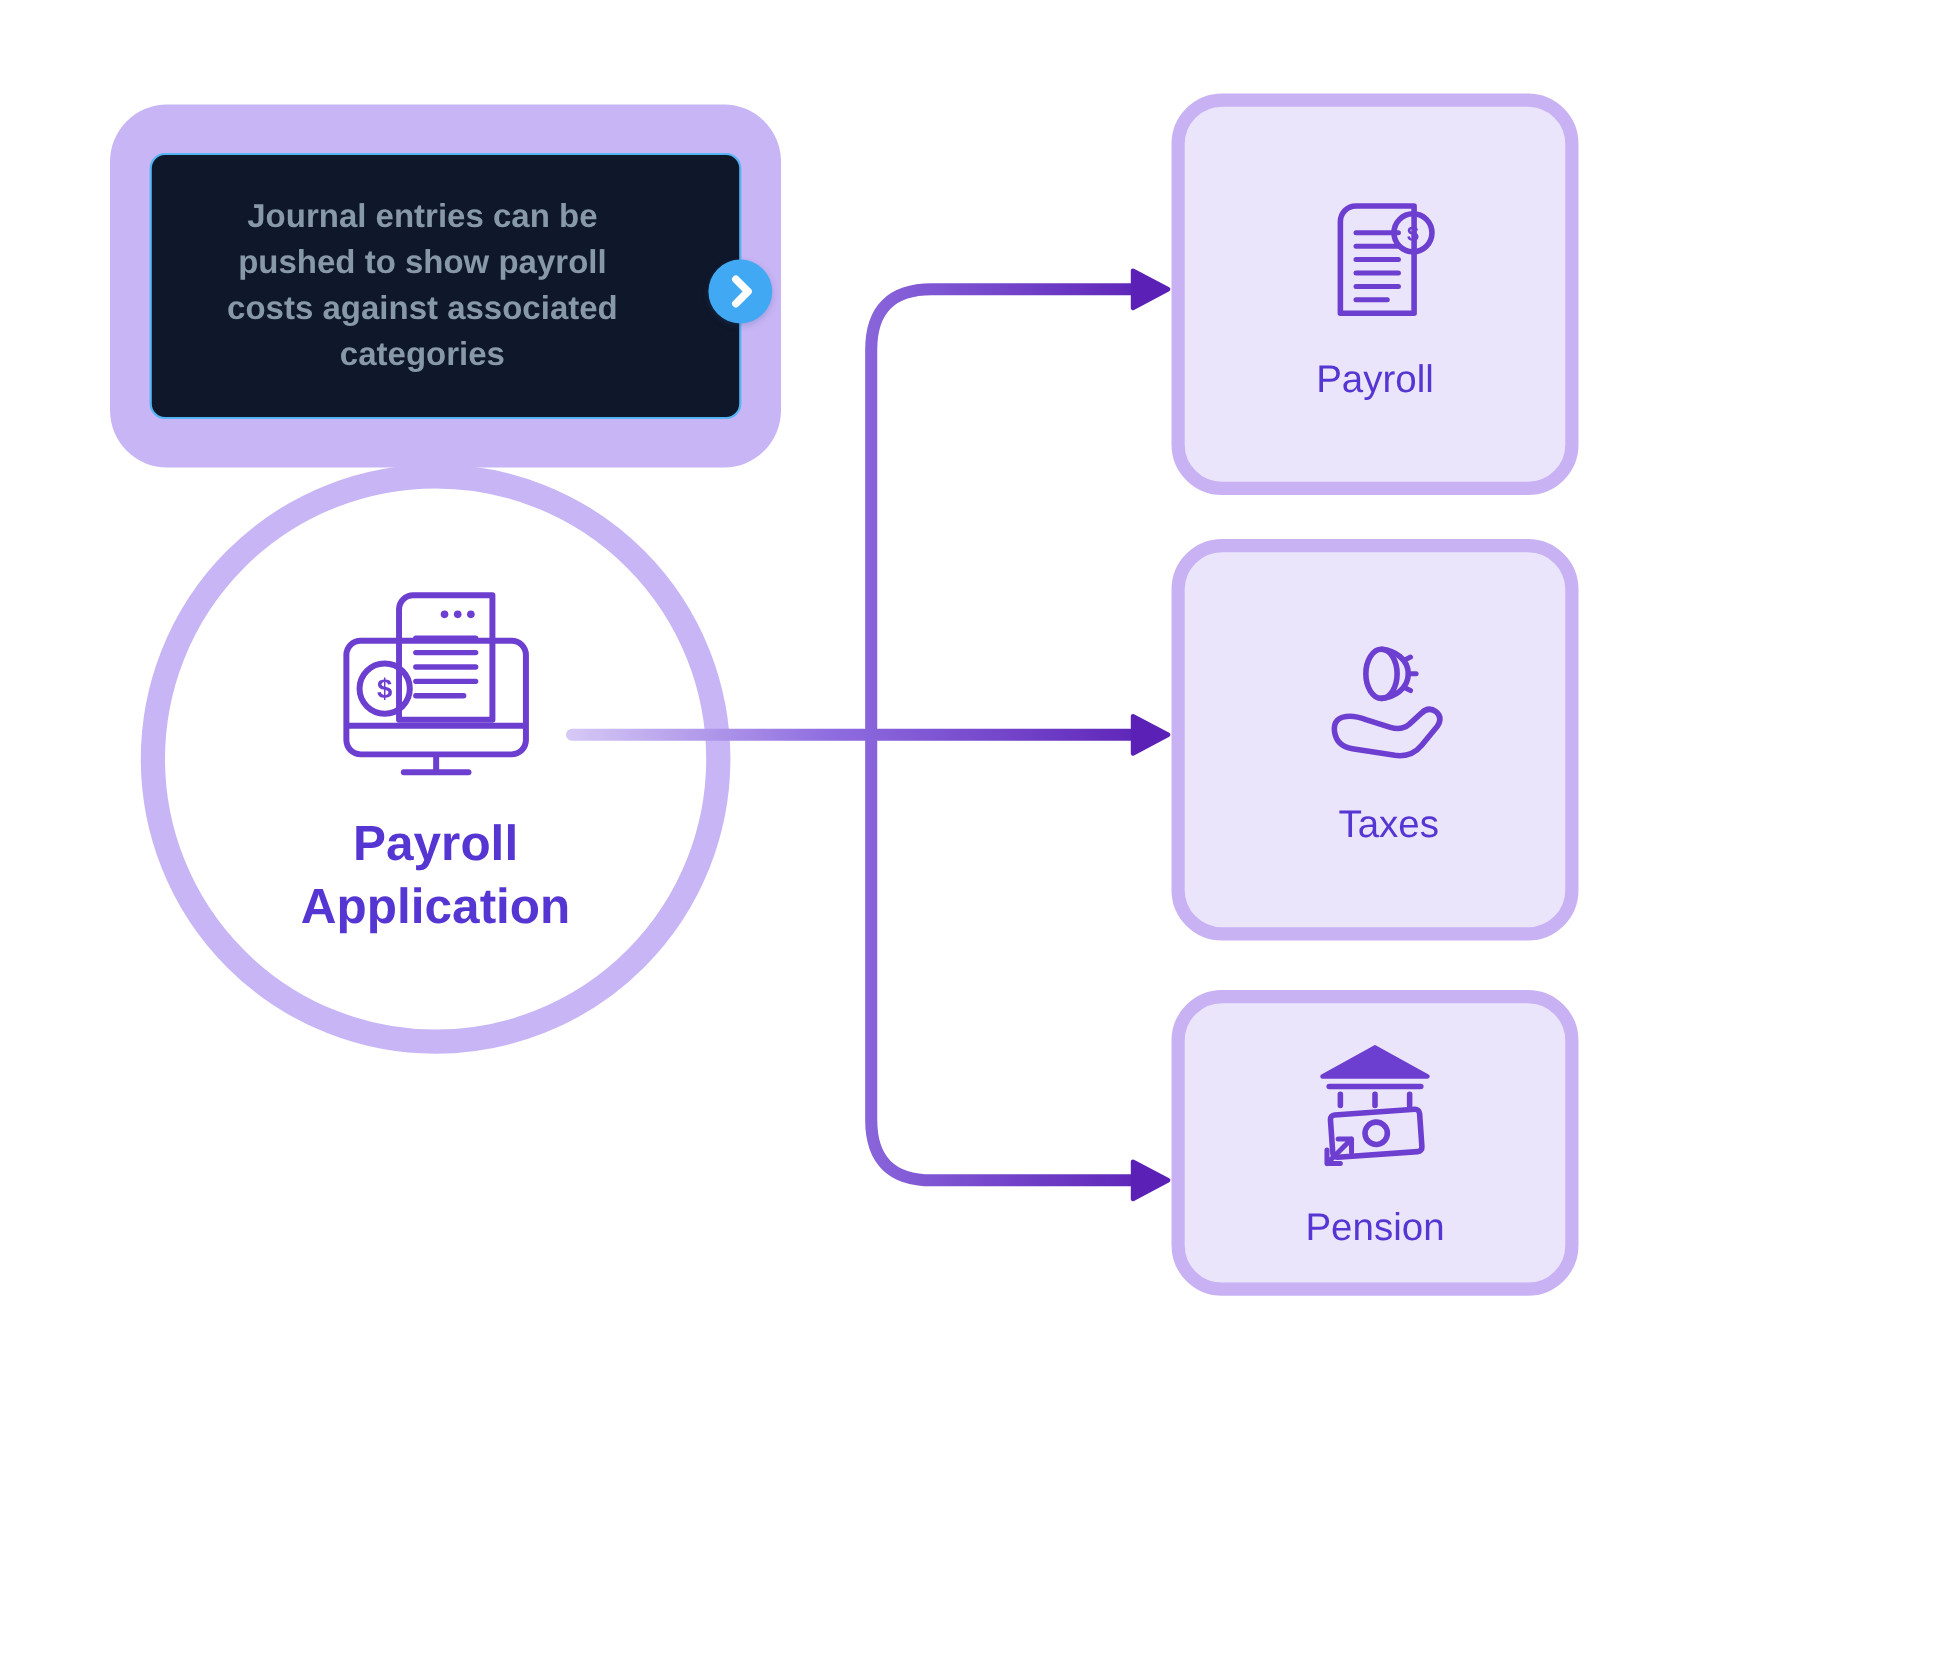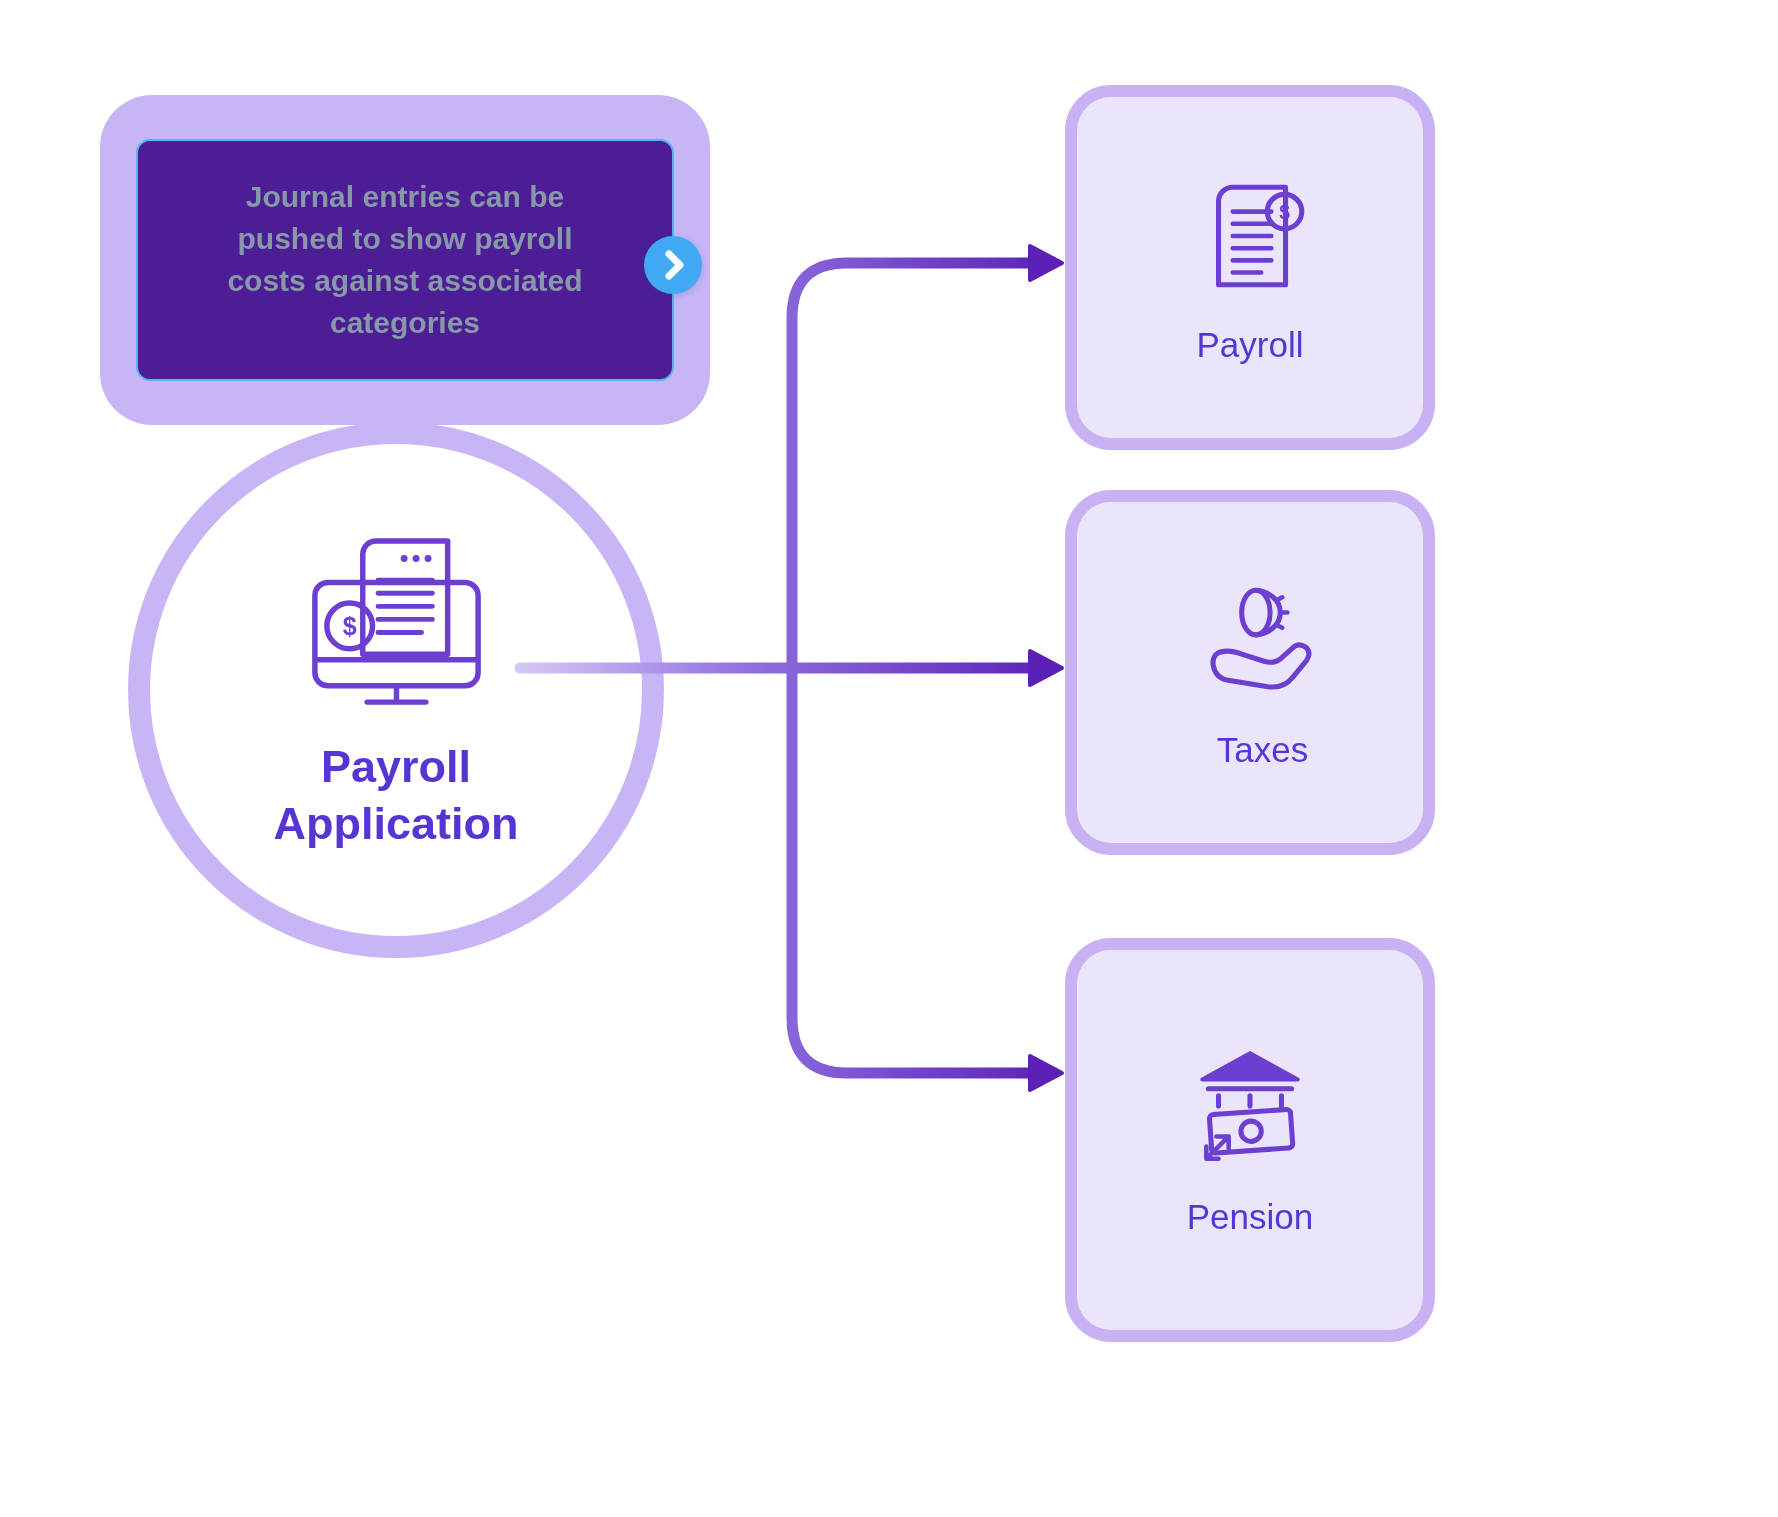--- a/index.html
+++ b/index.html
@@ -13,23 +13,23 @@
   .arrows { position: absolute; left: 0; top: 0; z-index: 3; pointer-events: none; }
 
   
   .tooltip {
     position: absolute; left: 100px; top: 95px;
     width: 610px; height: 330px;
     background: #c8b5f5; border-radius: 52px; z-index: 4;
   }
   .tooltip-inner {
     position: absolute; left: 36px; right: 36px; top: 44px; bottom: 44px;
-    background: #4c1d95; border: 2px solid #55b4f2; border-radius: 14px;
-    display: flex; align-items: center; justify-content: center;
-    padding: 8px 20px;
+    background: #0f172a; border: 2px solid #55b4f2; border-radius: 14px;
+    display: flex; align-items: center; 
+    padding: 8px 36px;
   }
   .tooltip-text {
     font-size: 30px; font-weight: 700; color: #8798a9;
     text-align: center; line-height: 1.4; max-width: 420px;
   }
   .next-btn {
     position: absolute; left: 544px; top: 141px;
     width: 58px; height: 58px; border-radius: 50%;
     background: #41a9f3; border: none; cursor: pointer;
     display: flex; align-items: center; justify-content: center;
@@ -53,21 +53,21 @@
   
   .target {
     position: absolute; left: 1065px;
     width: 370px; height: 365px;
     background: #ebe5fb; border: 12px solid #c8b2f4; border-radius: 46px;
     display: flex; flex-direction: column; align-items: center; justify-content: center;
     gap: 22px; z-index: 2;
   }
   .t1 { top: 85px; }
   .t2 { top: 490px; padding-left: 25px; }
-  .t3 { top: 938px; height: 404px; }
+  .t3 { top: 900px; height: 278px; }
   .target-icon { width: 132px; height: 132px; }
   .target-label { font-size: 35px; font-weight: 400; color: #5636d3; text-align: center; }
 
   .icon-stroke { stroke: #6d3fd0; fill: none; stroke-width: 5; stroke-linecap: round; stroke-linejoin: round; }
   .icon-thin   { stroke: #6d3fd0; fill: none; stroke-width: 4.5; stroke-linecap: round; stroke-linejoin: round; }
   .coin-text   { fill: #6d3fd0; font-weight: 700; font-family: "Liberation Sans", sans-serif; text-anchor: middle; }
 </style>
 </head>
 <body>
 

